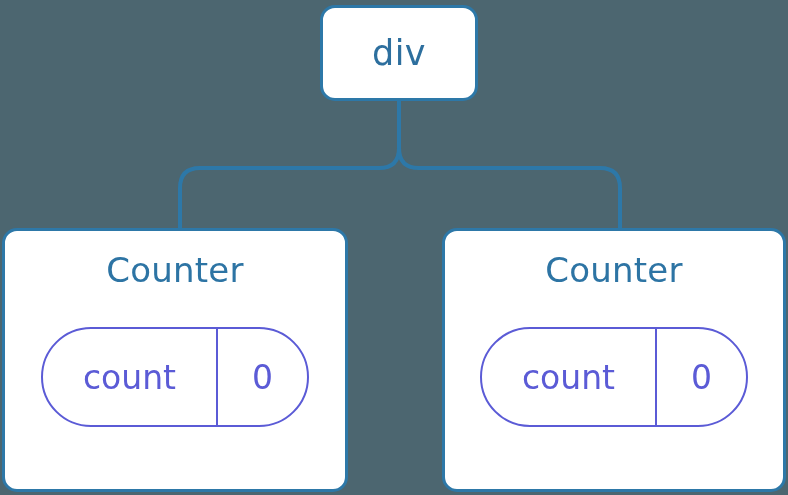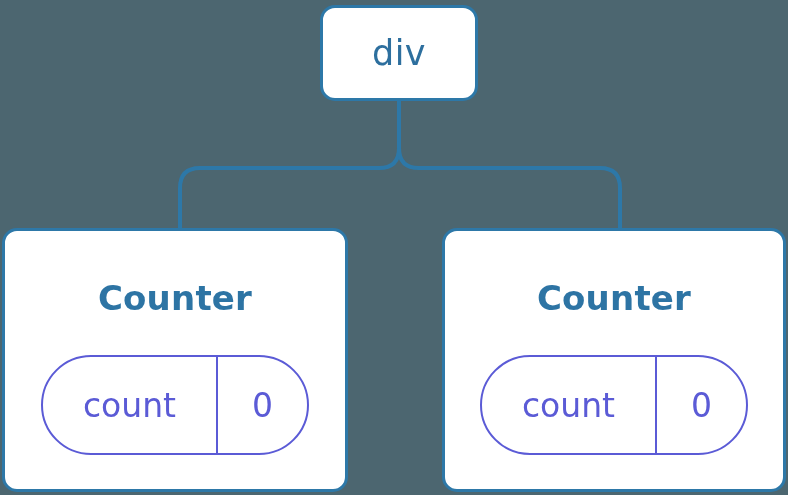--- a/index.html
+++ b/index.html
@@ -61,23 +61,22 @@
     flex-direction: column;
     align-items: center;
   }
   #component-card-0 { left: 2px;   width: 346px; }
   #component-card-1 { left: 442px; width: 344px; }
 
   .component-title {
     font-size: 34px;
     color: #2d74a4;
     line-height: 1;
-    margin-top: 50px;
+    margin-top: 22px;
     letter-spacing: 0.2px;
-    font-weight: bold;
   }
 
   
   .state-pill {
     margin-top: 40px;
     height: 100px;
     width: 268px;
     border: 2px solid #5b5bd6;
     border-radius: 50px;
     box-sizing: border-box;

